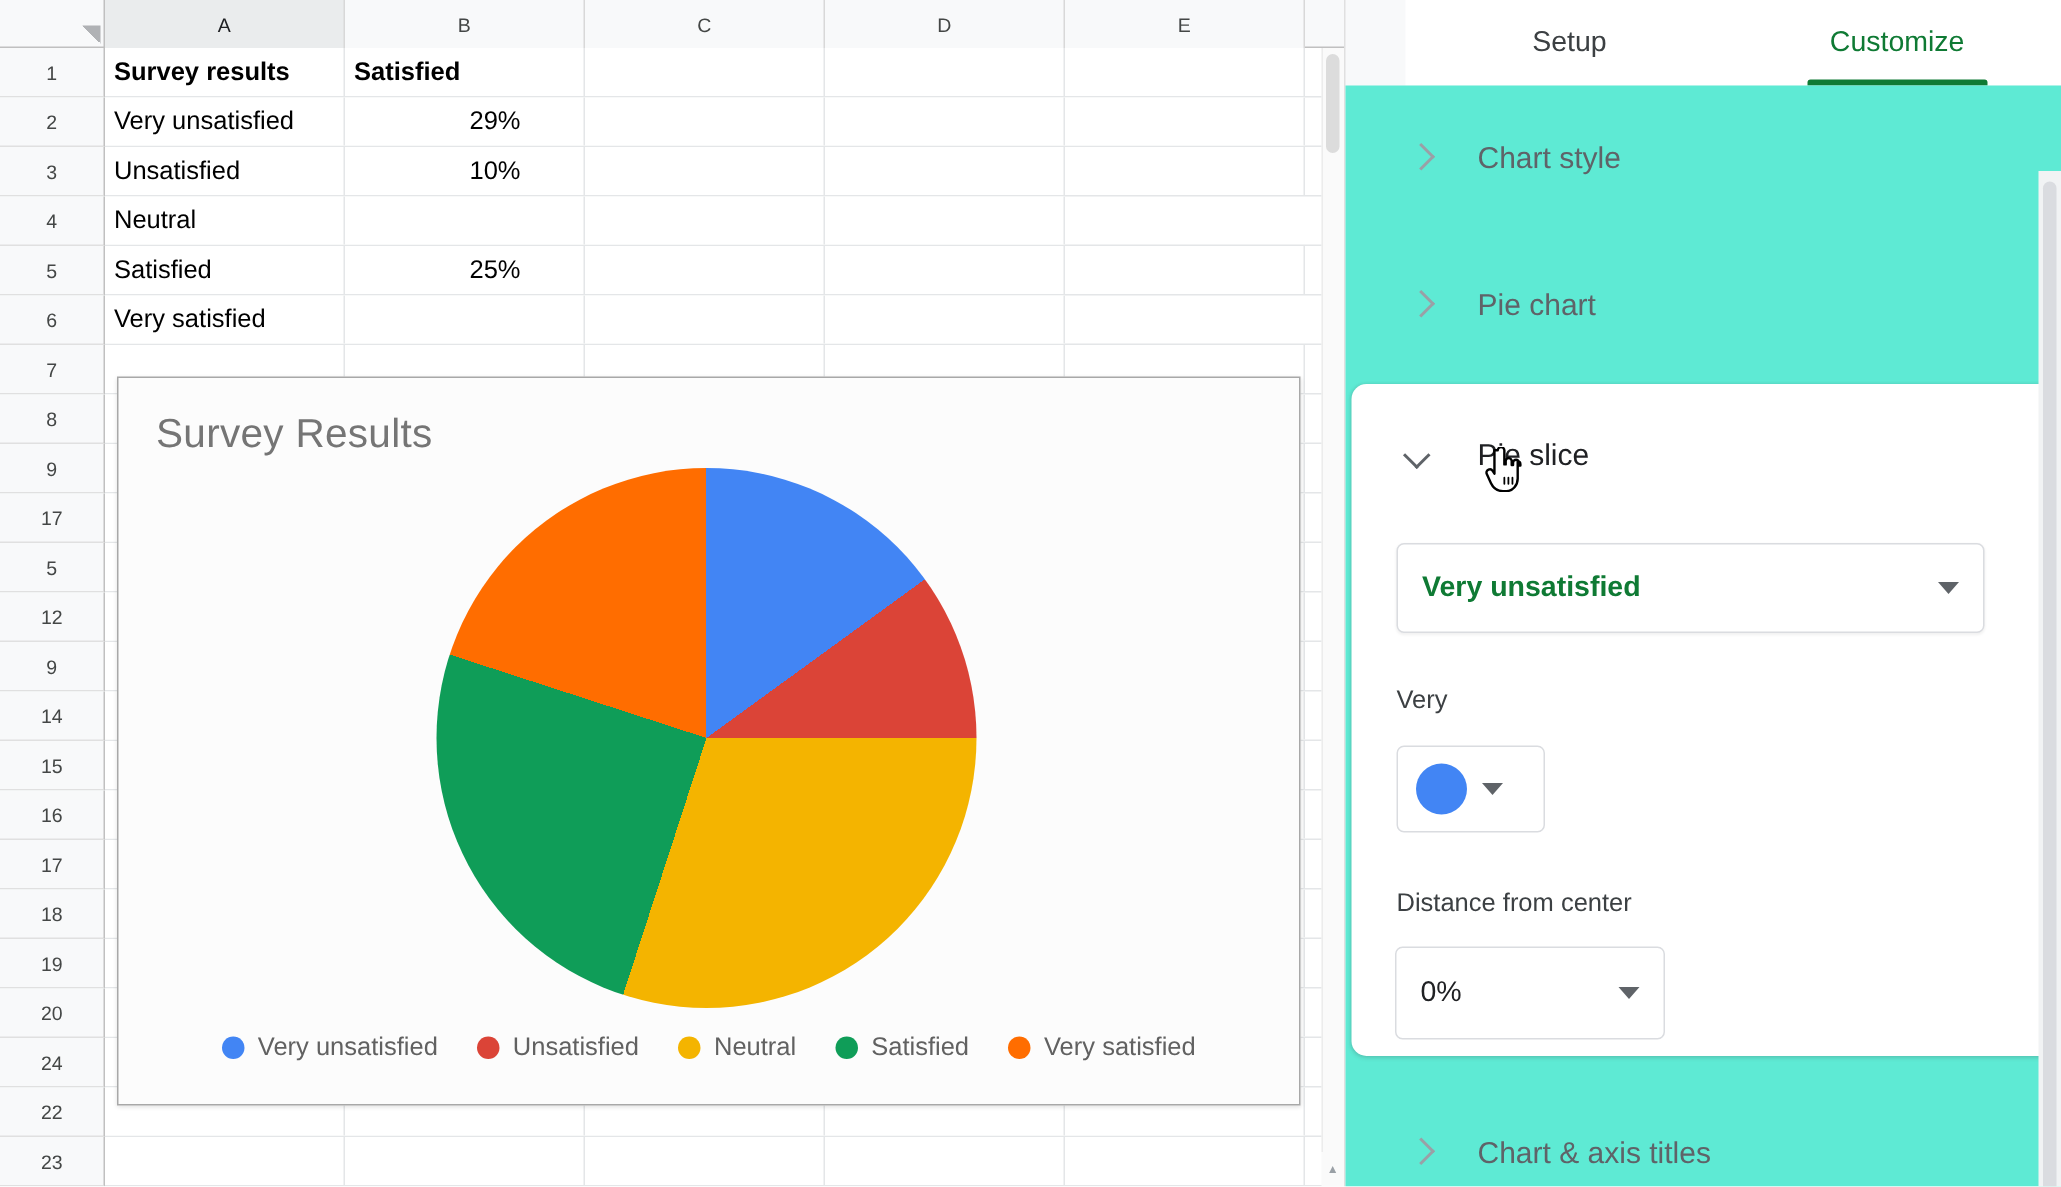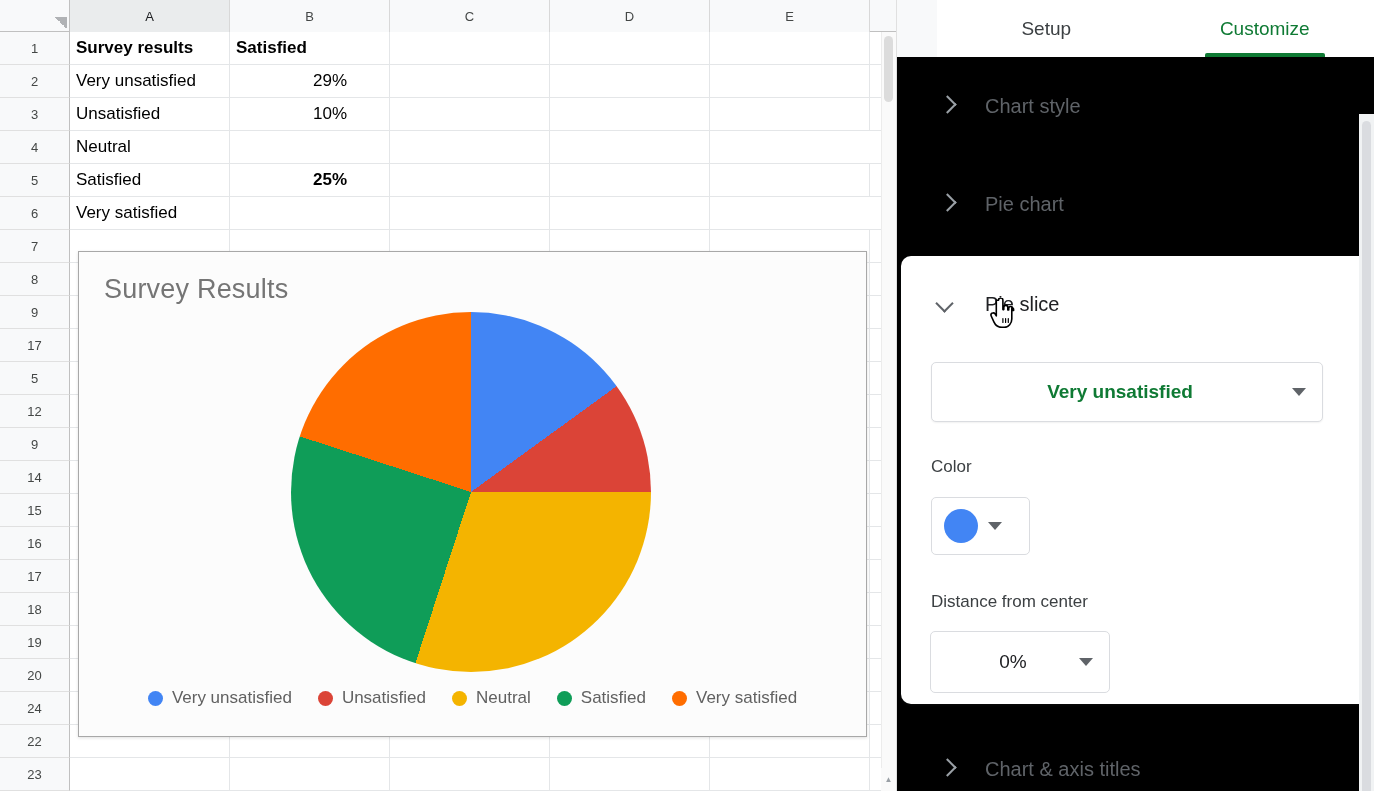--- a/index.html
+++ b/index.html
@@ -158,23 +158,22 @@
   .tab.active::after {
     content: "";
     position: absolute; left: 50%; transform: translateX(-50%);
     bottom: 0; width: 120px; height: 4px;
     background: #0f7a34; border-radius: 2px 2px 0 0;
   }
 
   #panel-body {
     position: absolute; left: 0; top: 57px;
     width: 478px; height: 734px;
-    background: #000000;
+    background: #5eead4;
     overflow: hidden;
-    text-align: center;
   }
   .section-row {
     height: 98px;
     display: flex; align-items: center;
     padding-left: 38px;
     cursor: pointer;
   }
   .chev {
     width: 26px; height: 26px;
     flex: none;
@@ -359,21 +358,21 @@
           <div class="cell" style="width: 160px;"></div>
         </div>
         <div class="gridrow" style="height: 33px;">
           <div class="cell" style="width: 160px;">Neutral</div>
           <div class="cell" style="width: 160px;"></div>
           <div class="cell" style="width: 160px;"></div>
           <div class="cell" style="width: 160px;"></div>
         </div>
         <div class="gridrow" style="height: 33px;">
           <div class="cell" style="width: 160px;">Satisfied</div>
-          <div class="cell num" style="width: 160px; font-weight: bold;">25%</div>
+          <div class="cell num" style="width: 160px;">25%</div>
           <div class="cell" style="width: 160px;"></div>
           <div class="cell" style="width: 160px;"></div>
           <div class="cell" style="width: 160px;"></div>
         </div>
         <div class="gridrow" style="height: 33px;">
           <div class="cell" style="width: 160px;">Very satisfied</div>
           <div class="cell" style="width: 160px;"></div>
           <div class="cell" style="width: 160px;"></div>
           <div class="cell" style="width: 160px;"></div>
         </div>
@@ -556,21 +555,21 @@
         <div id="pieslice-header">
           <span class="chev down"></span>
           <span class="section-label">Pie slice</span>
         </div>
 
         <div id="slice-select">
           <span class="val" style="color: rgb(15, 122, 52);">Very unsatisfied</span>
           <span class="caret"></span>
         </div>
 
-        <div class="field-label" id="color-label">Color</div>
+        <div class="field-label" id="color-label">Very</div>
         <div id="color-swatch-btn">
           <span id="color-swatch" style="background: rgb(66, 133, 244);"></span>
           <span class="caret"></span>
         </div>
 
         <div class="field-label" id="dist-label">Distance from center</div>
         <div id="dist-select">
           <span class="val">0%</span>
           <span class="caret"></span>
         </div>

